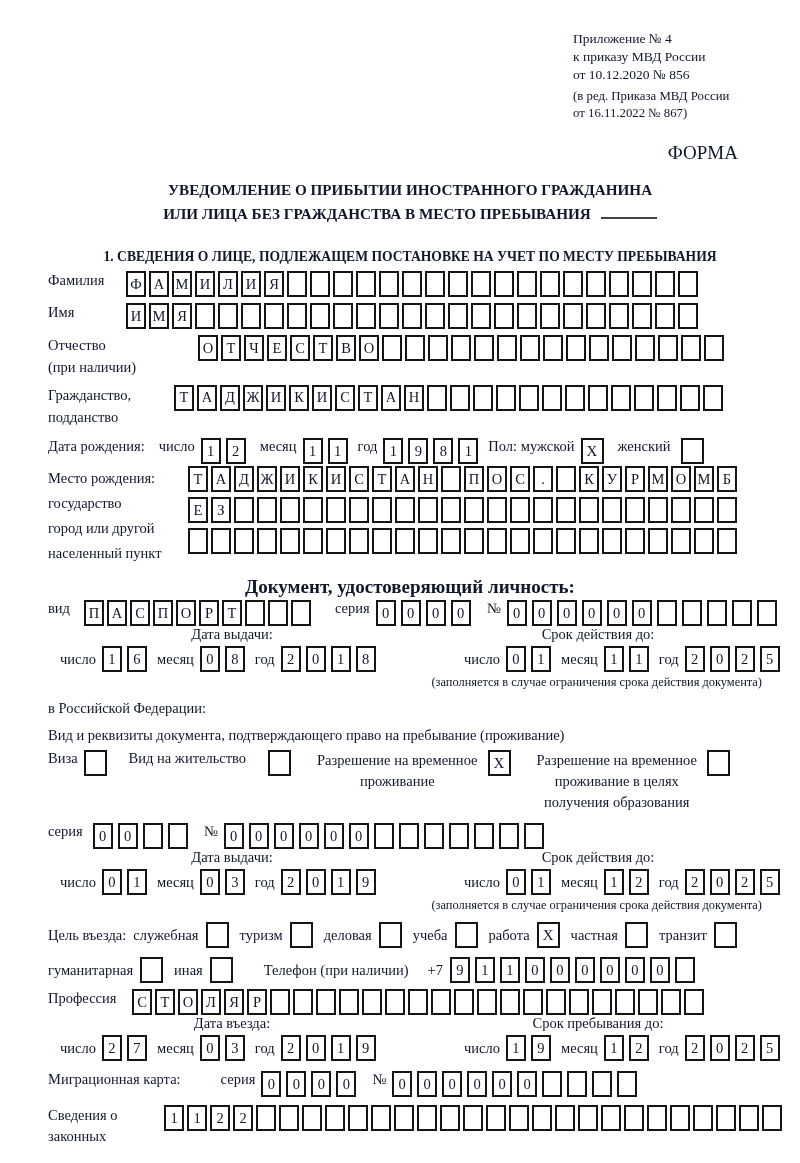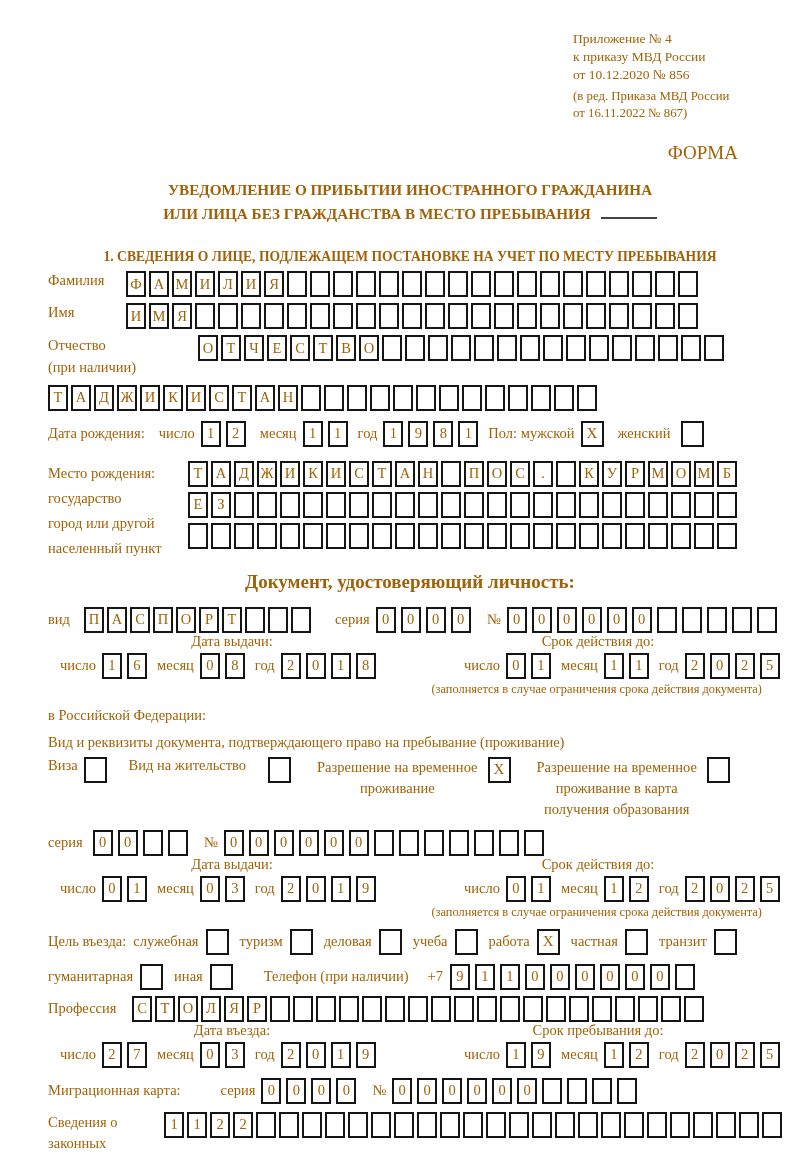--- a/index.html
+++ b/index.html
@@ -1,40 +1,40 @@
 <!DOCTYPE html>
 <html><head>
 <meta charset="utf-8">
 <style>
   html,body{margin:0;padding:0;background:#888;}
   .page{
-    width:800px;height:1163px;background:#ffffff;color:#a16207;
+    width:800px;height:1163px;background:#ffffff;color:#0f172a;
     font-family:"Liberation Serif","DejaVu Serif",serif;
     font-size:14.5px;box-sizing:border-box;
     padding:30px 28px 16px 48px;margin:0 auto;position:relative;overflow:hidden;
   }
   .hdr-block{margin-left:525px;width:200px;line-height:1.32;font-size:13.5px;}
   .hdr-block .amend{margin-top:5px;font-size:12.8px;}
   .forma{text-align:right;padding-right:34px;font-weight:normal;margin-top:20px;font-size:19px;}
   .title{text-align:center;font-weight:bold;font-size:15.2px;margin-top:14px;line-height:1.55;}
   .t-underline{display:inline-block;width:56px;border-bottom:2.5px solid #444;height:12px;margin-left:10px;}
   .sec-head{font-weight:bold;font-size:13.6px;margin-top:24px;text-align:center;white-space:nowrap;}
 
   .row{display:flex;align-items:flex-start;margin-top:6px;}
-  .vcenter{align-items:center;}
+  .vcenter{}
   .lbl{flex:none;line-height:1.35;}
   .cells{display:flex;gap:3px;flex-wrap:nowrap;}
   .cells.wgap{gap:5px;}
   .cell{flex:none;width:20px;height:26px;border:2px solid #151515;box-sizing:border-box;
         display:flex;align-items:center;justify-content:center;font-size:14.5px;background:#fff;}
   .cb{flex:none;width:23px;height:26px;border:2px solid #151515;box-sizing:border-box;
       display:flex;align-items:center;justify-content:center;font-size:15px;background:#fff;}
 
   .w78{width:78px;} .w150{width:150px;} .w126{width:126px;} .w140{width:140px;}
-  .mt2{margin-top:14px;} .mt10{margin-top:10px;} .mt14{}
+  .mt2{margin-top:2px;} .mt10{margin-top:10px;} .mt14{}
 
   .twoline div{line-height:1.5;}
   .bp-labels div{line-height:25px;}
   .bp-rows{display:flex;flex-direction:column;gap:5px;}
 
   .center-bold{text-align:center;font-weight:bold;margin-top:10px;font-size:19px;}
 
   .dh{display:flex;margin-top:0;}
   .dh-left{width:368px;text-align:center;}
   .dh-right{width:320px;text-align:center;margin-left:22px;}
@@ -169,20 +169,24 @@
         <div class="cell"></div>
         <div class="cell"></div>
         <div class="cell"></div>
         <div class="cell"></div>
         <div class="cell"></div>
         <div class="cell"></div>
       </div>
   </div>
 
   <div class="row">
+    <div class="lbl w126 twoline">
+      <div>Гражданство,</div>
+      <div>подданство</div>
+    </div>
     <div class="cells">
         <div class="cell">Т</div>
         <div class="cell">А</div>
         <div class="cell">Д</div>
         <div class="cell">Ж</div>
         <div class="cell">И</div>
         <div class="cell">К</div>
         <div class="cell">И</div>
         <div class="cell">С</div>
         <div class="cell">Т</div>
@@ -411,21 +415,21 @@
     <div class="cb gap14"></div>
     <span class="gap10 ml8">Вид на жительство</span>
     <div class="cb gap14 ml12"></div>
     <div class="opt-col ml12 gap10">
       <div>Разрешение на временное</div>
       <div>проживание</div>
     </div>
     <div class="cb gap14">X</div>
     <div class="opt-col ml12 gap10">
       <div>Разрешение на временное</div>
-      <div>проживание в карта</div>
+      <div>проживание в целях</div>
       <div>получения образования</div>
     </div>
     <div class="cb"></div>
   </div>
 
   <div class="row vcenter mt10">
     <span class="gap10">серия</span>
     <div class="cells wgap gap6">
         <div class="cell">0</div>
         <div class="cell">0</div>

